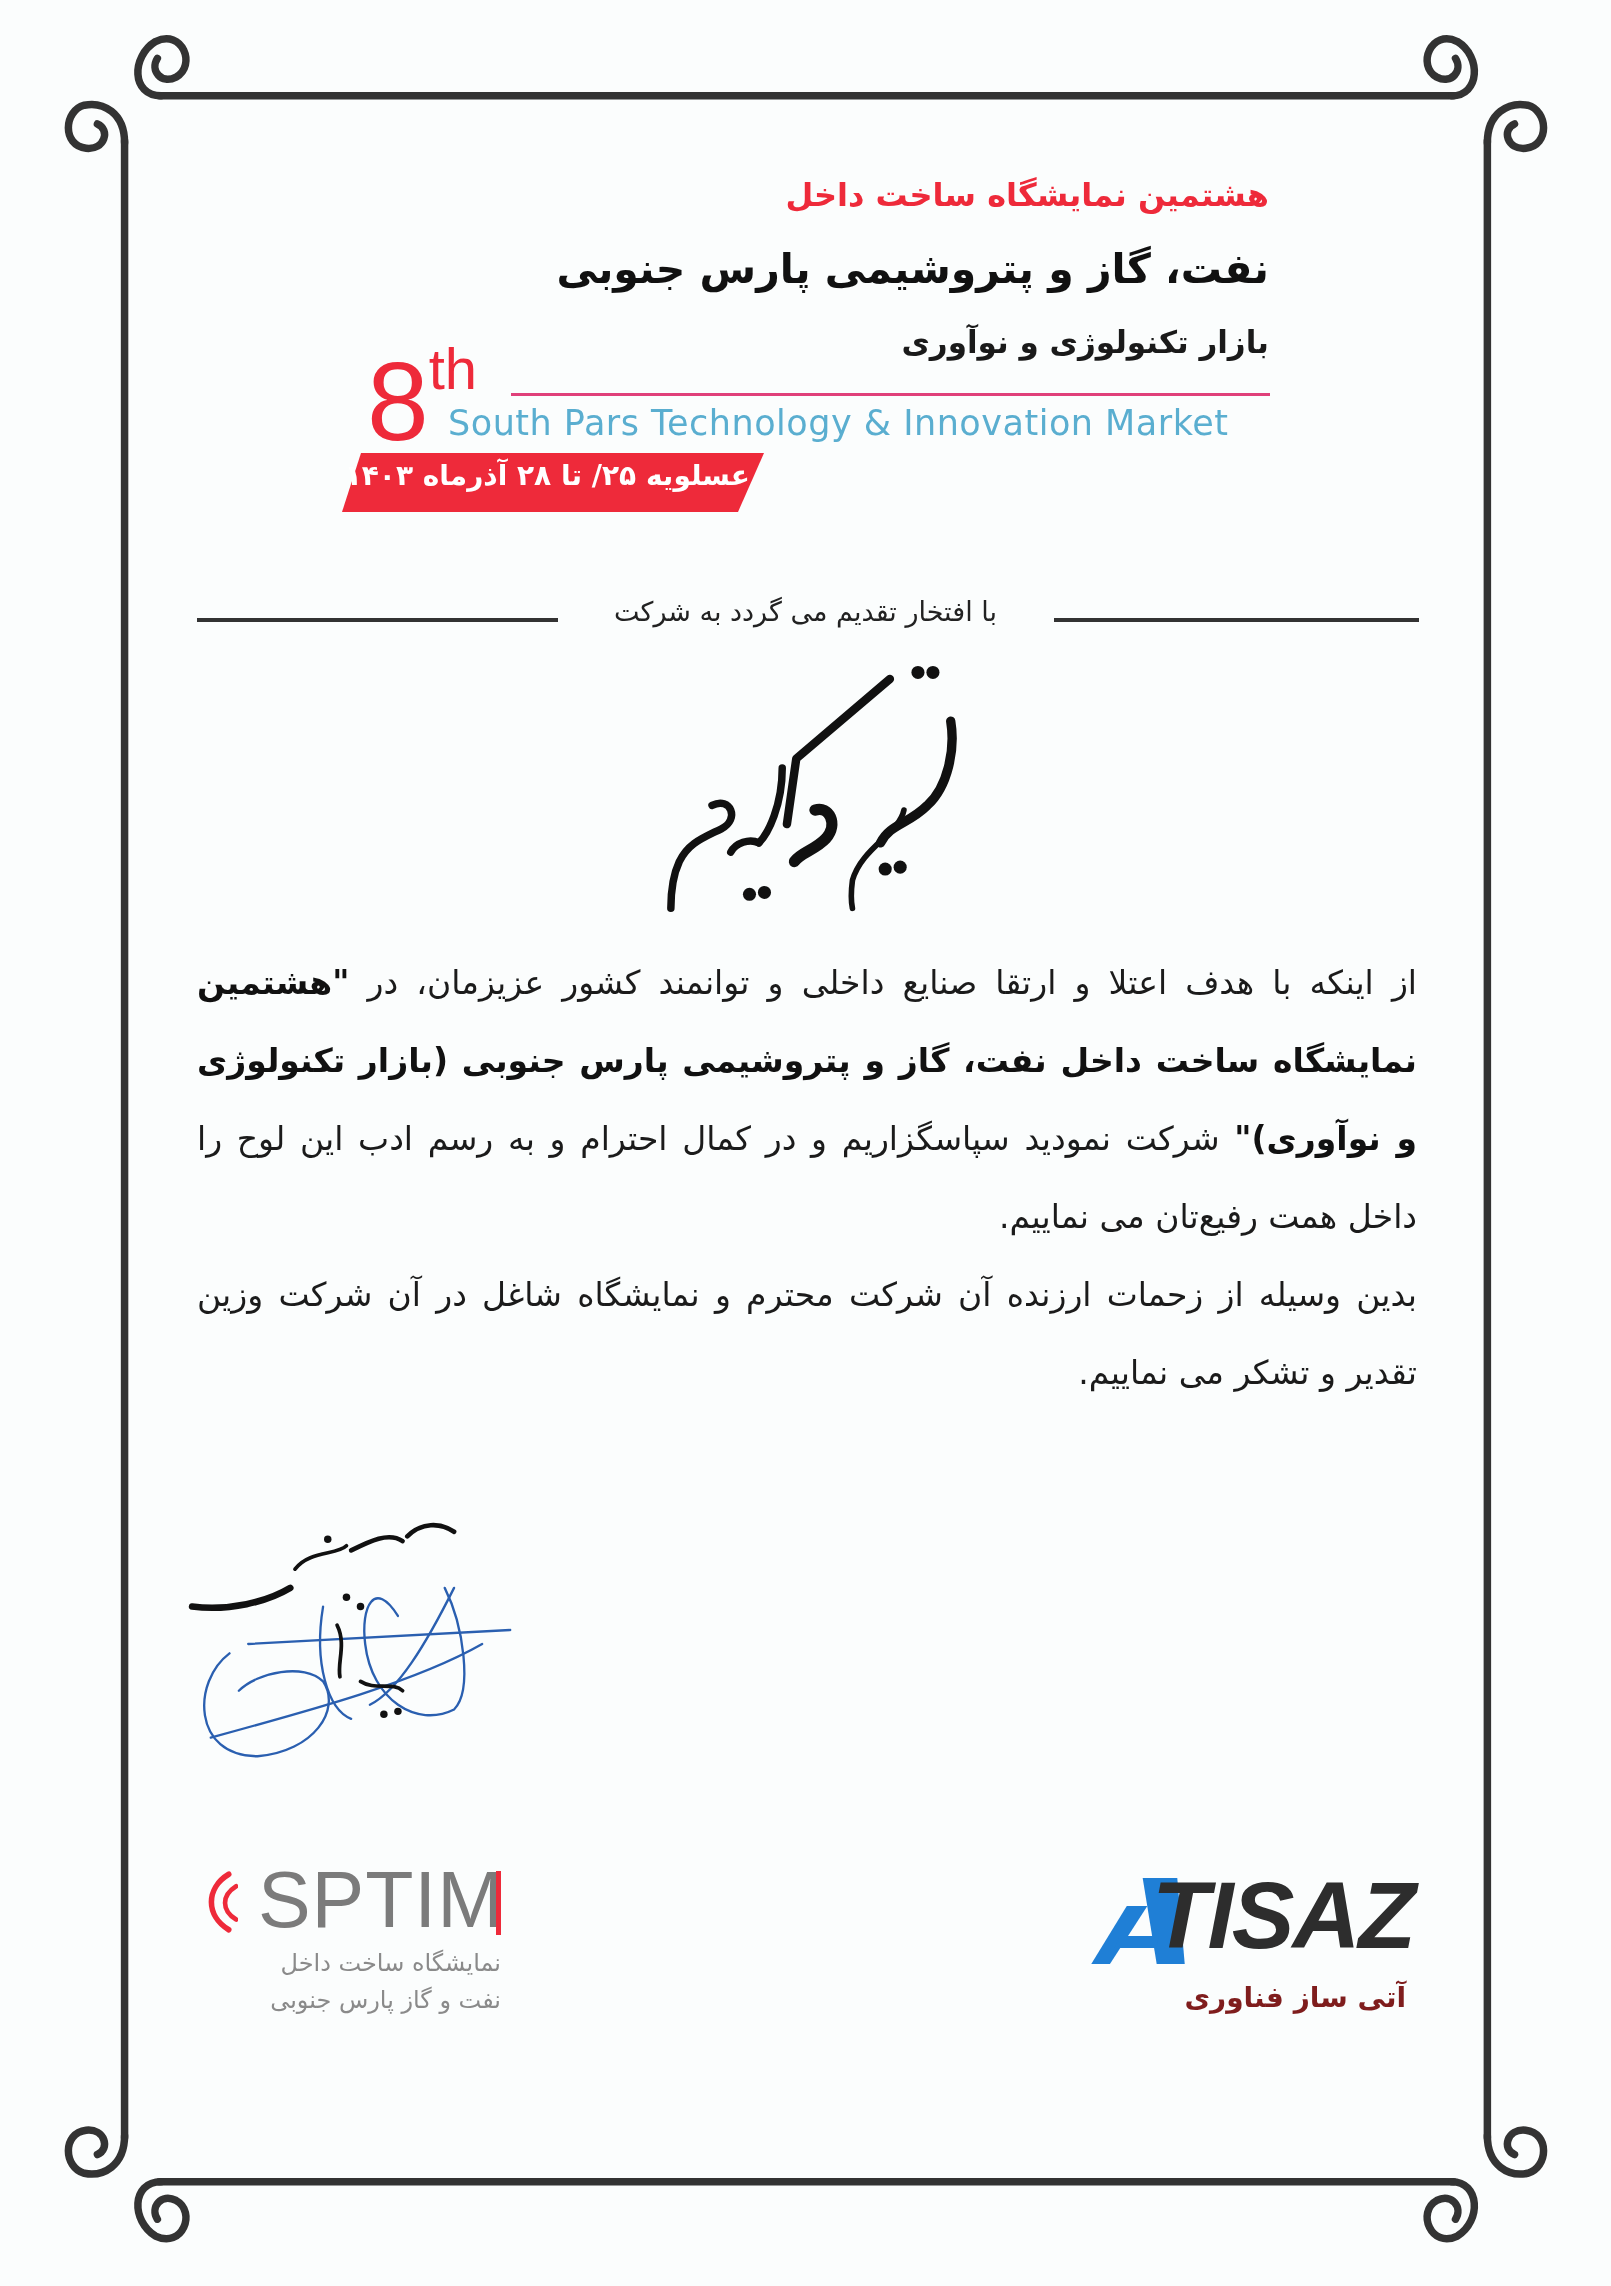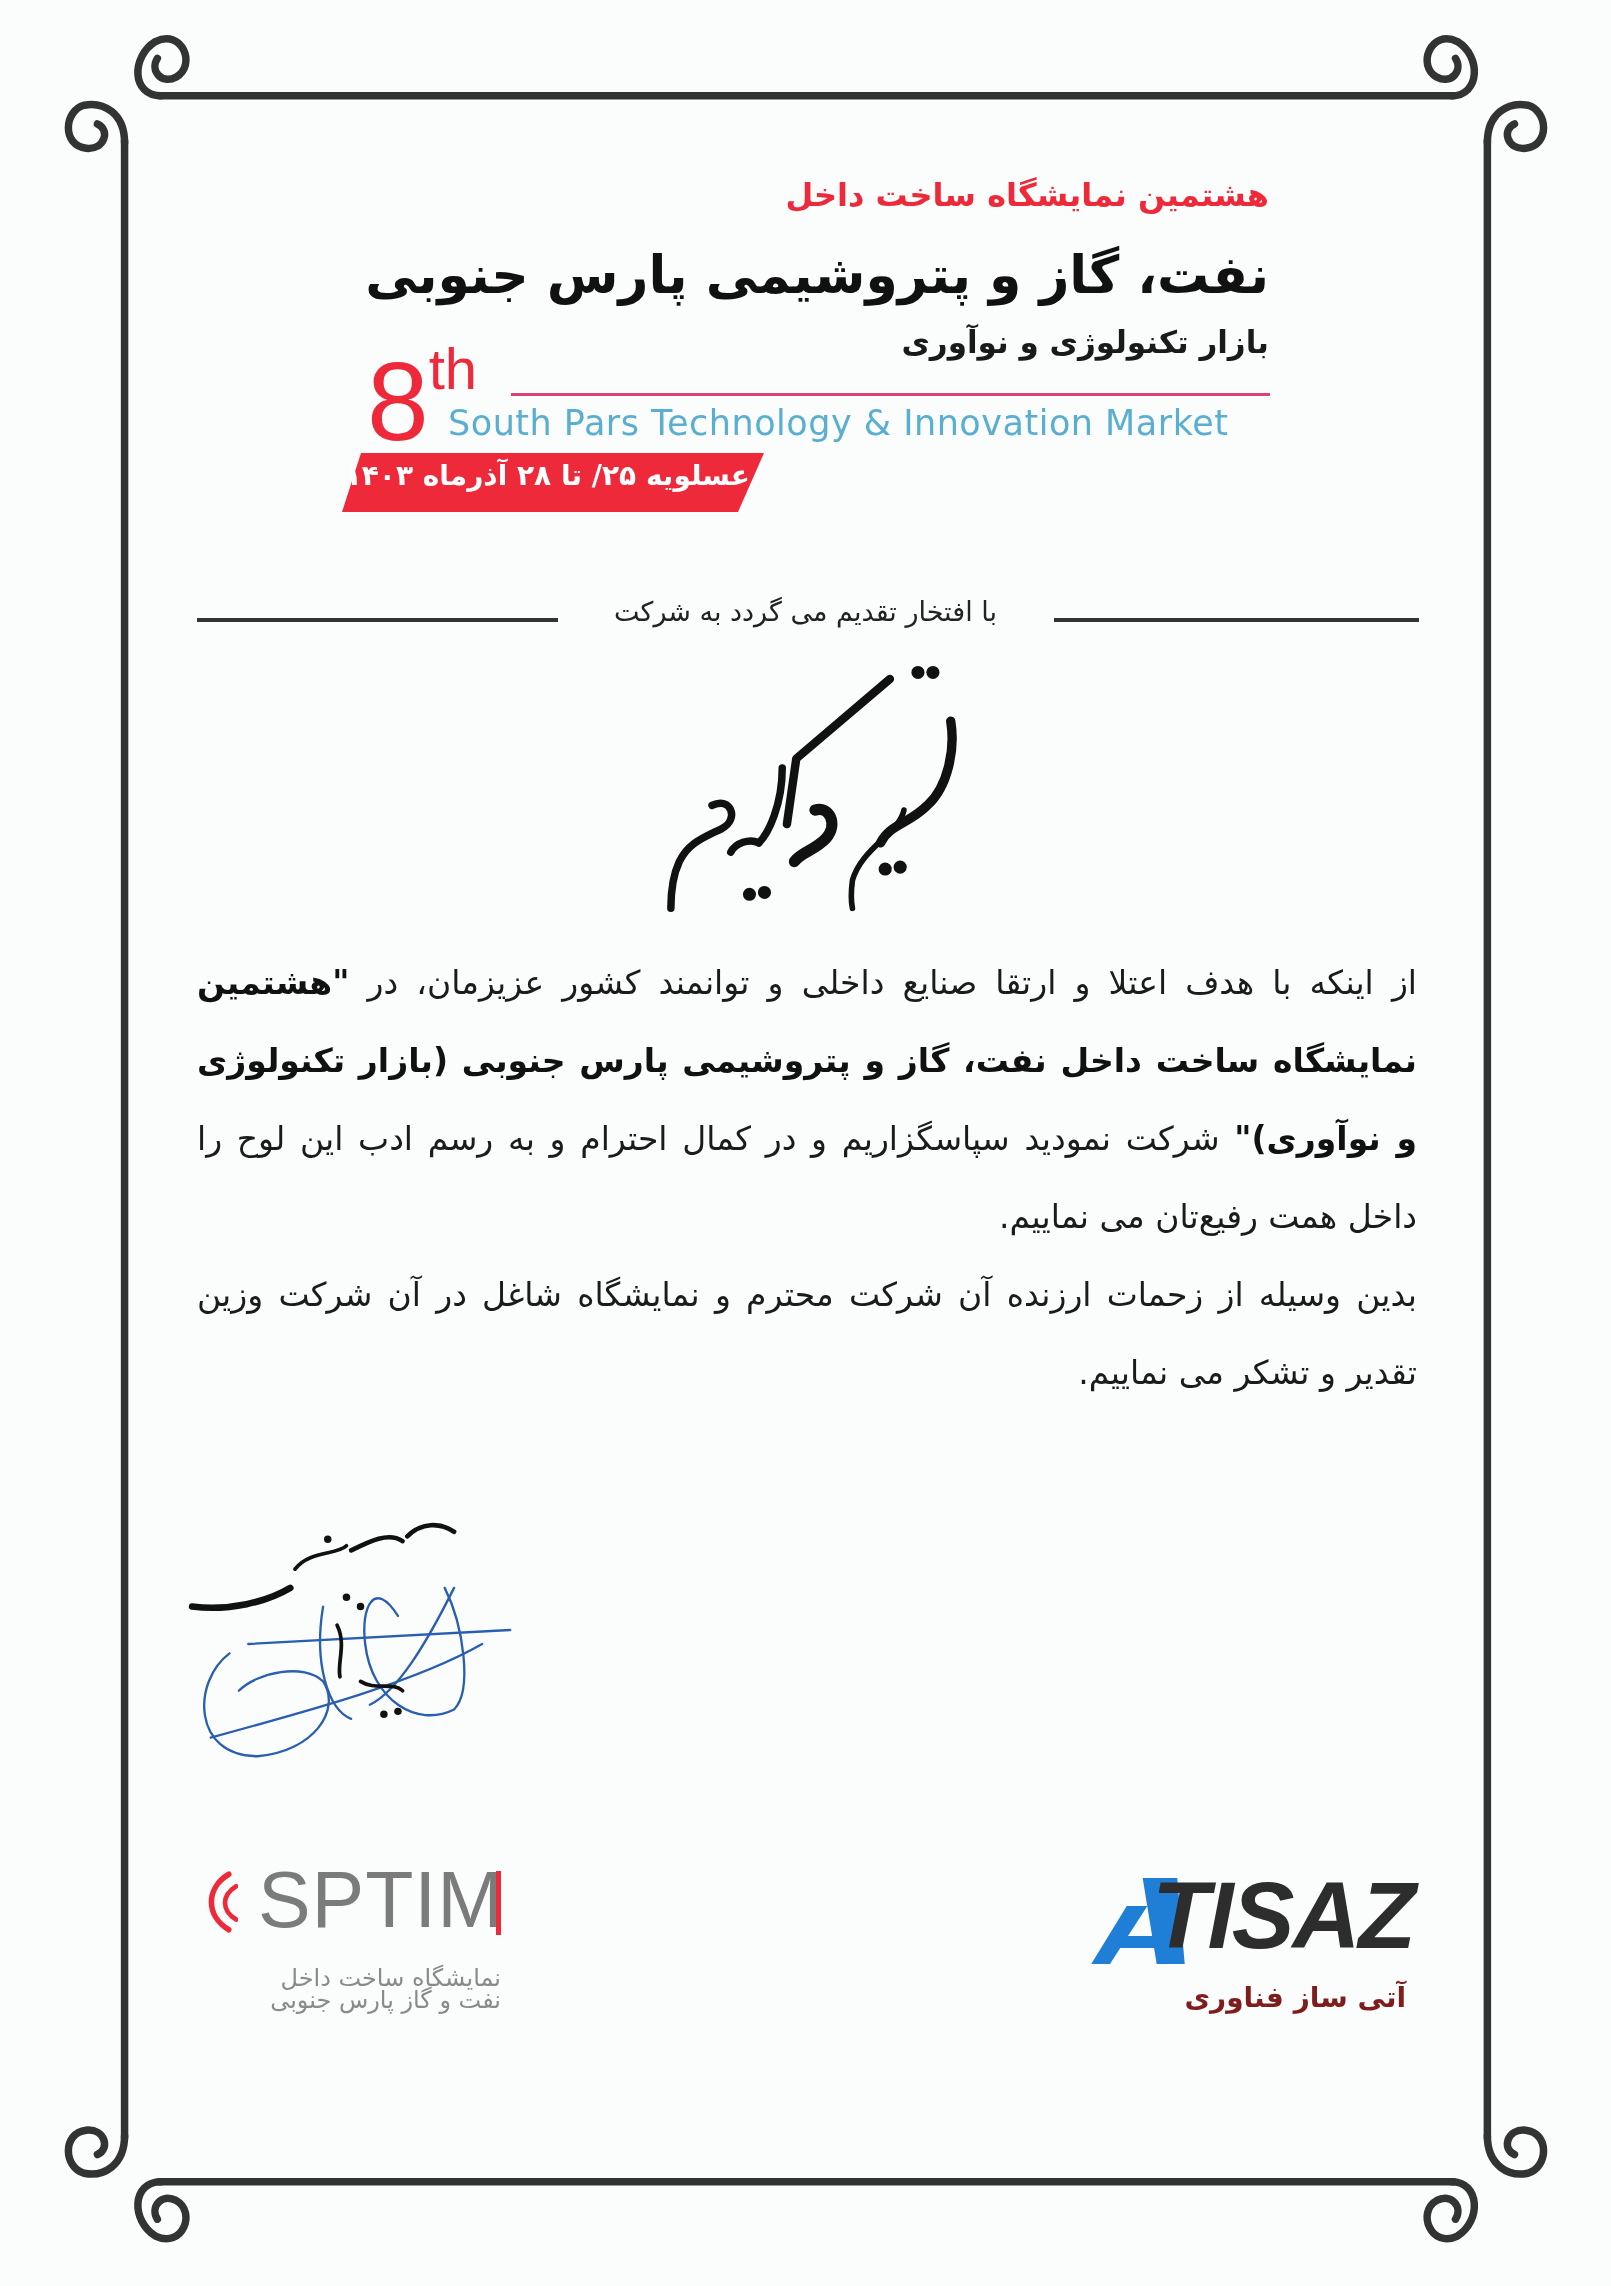--- a/index.html
+++ b/index.html
@@ -14,21 +14,21 @@
 
   
   .hdr-red {
     right:342px; top:176px; direction:rtl; text-align:right;
     font-family:"DejaVu Sans", sans-serif; font-weight:bold;
     font-size:32px; color:#ee2a3a; white-space:nowrap;
   }
   .hdr-black {
     right:342px; top:245px; direction:rtl; text-align:right;
     font-family:"DejaVu Sans", sans-serif; font-weight:bold;
-    font-size:52px; color:#111; white-space:nowrap;
+    font-size:41px; color:#111; white-space:nowrap;
   }
   .hdr-sub {
     right:342px; top:324px; direction:rtl; text-align:left;
     font-family:"DejaVu Sans", sans-serif; font-size:31px;
     color:#1a1a1a; white-space:nowrap; letter-spacing:3.7px;font-weight:bold;
   }
   .hdr-line { left:511px; top:393px; width:759px; height:2.8px; background:#e0407a; }
   .eighth {
     left:367px; top:347px; font-family:"Liberation Sans", sans-serif;
     font-weight:normal; color:#ee2a3a; line-height:1;
@@ -202,21 +202,21 @@
   <text x="200" y="200" fill="transparent" font-size="1">دبیر نمایشگاه</text>
 </svg>
 
 <div class="abs sptim" style="height:159px;">
   <svg style="position:absolute; left:9.4px; top:9.4px;" width="37" height="66" viewBox="0 0 40 70">
     <path d="M30 5 C5 20,5 50,30 65" fill="none" stroke="#ee2a3a" stroke-width="6" stroke-linecap="round"></path>
     <path d="M38 18 C22 28,22 44,38 54" fill="none" stroke="#ee2a3a" stroke-width="5" stroke-linecap="round"></path>
   </svg>
   <span class="sptim-word">SPTIM</span>
   <div style="position:absolute; left:304px; top:11.2px; width:4.7px; height:64px; background:#ee2a3a;"></div>
-  <div class="sptim-fa" style="top:104px;">نمایشگاه ساخت داخل</div>
+  <div class="sptim-fa" style="top:89px;">نمایشگاه ساخت داخل</div>
   <div class="sptim-fa" style="top:126px;">نفت و گاز پارس جنوبی</div>
 </div>
 
 <div class="abs atisaz">
   <svg style="position:absolute; left:23.4px; top:9.4px;" width="94" height="86" viewBox="0 0 100 92">
     <polygon points="55,0 92,0 100,92 70,92" fill="#1f7fd6"></polygon>
     <polygon points="38,30 60,30 20,92 0,92" fill="#1f7fd6"></polygon>
     <polygon points="30,62 72,62 70,75 25,75" fill="#1f7fd6"></polygon>
   </svg>
   <span class="atisaz-word">TISAZ</span>

